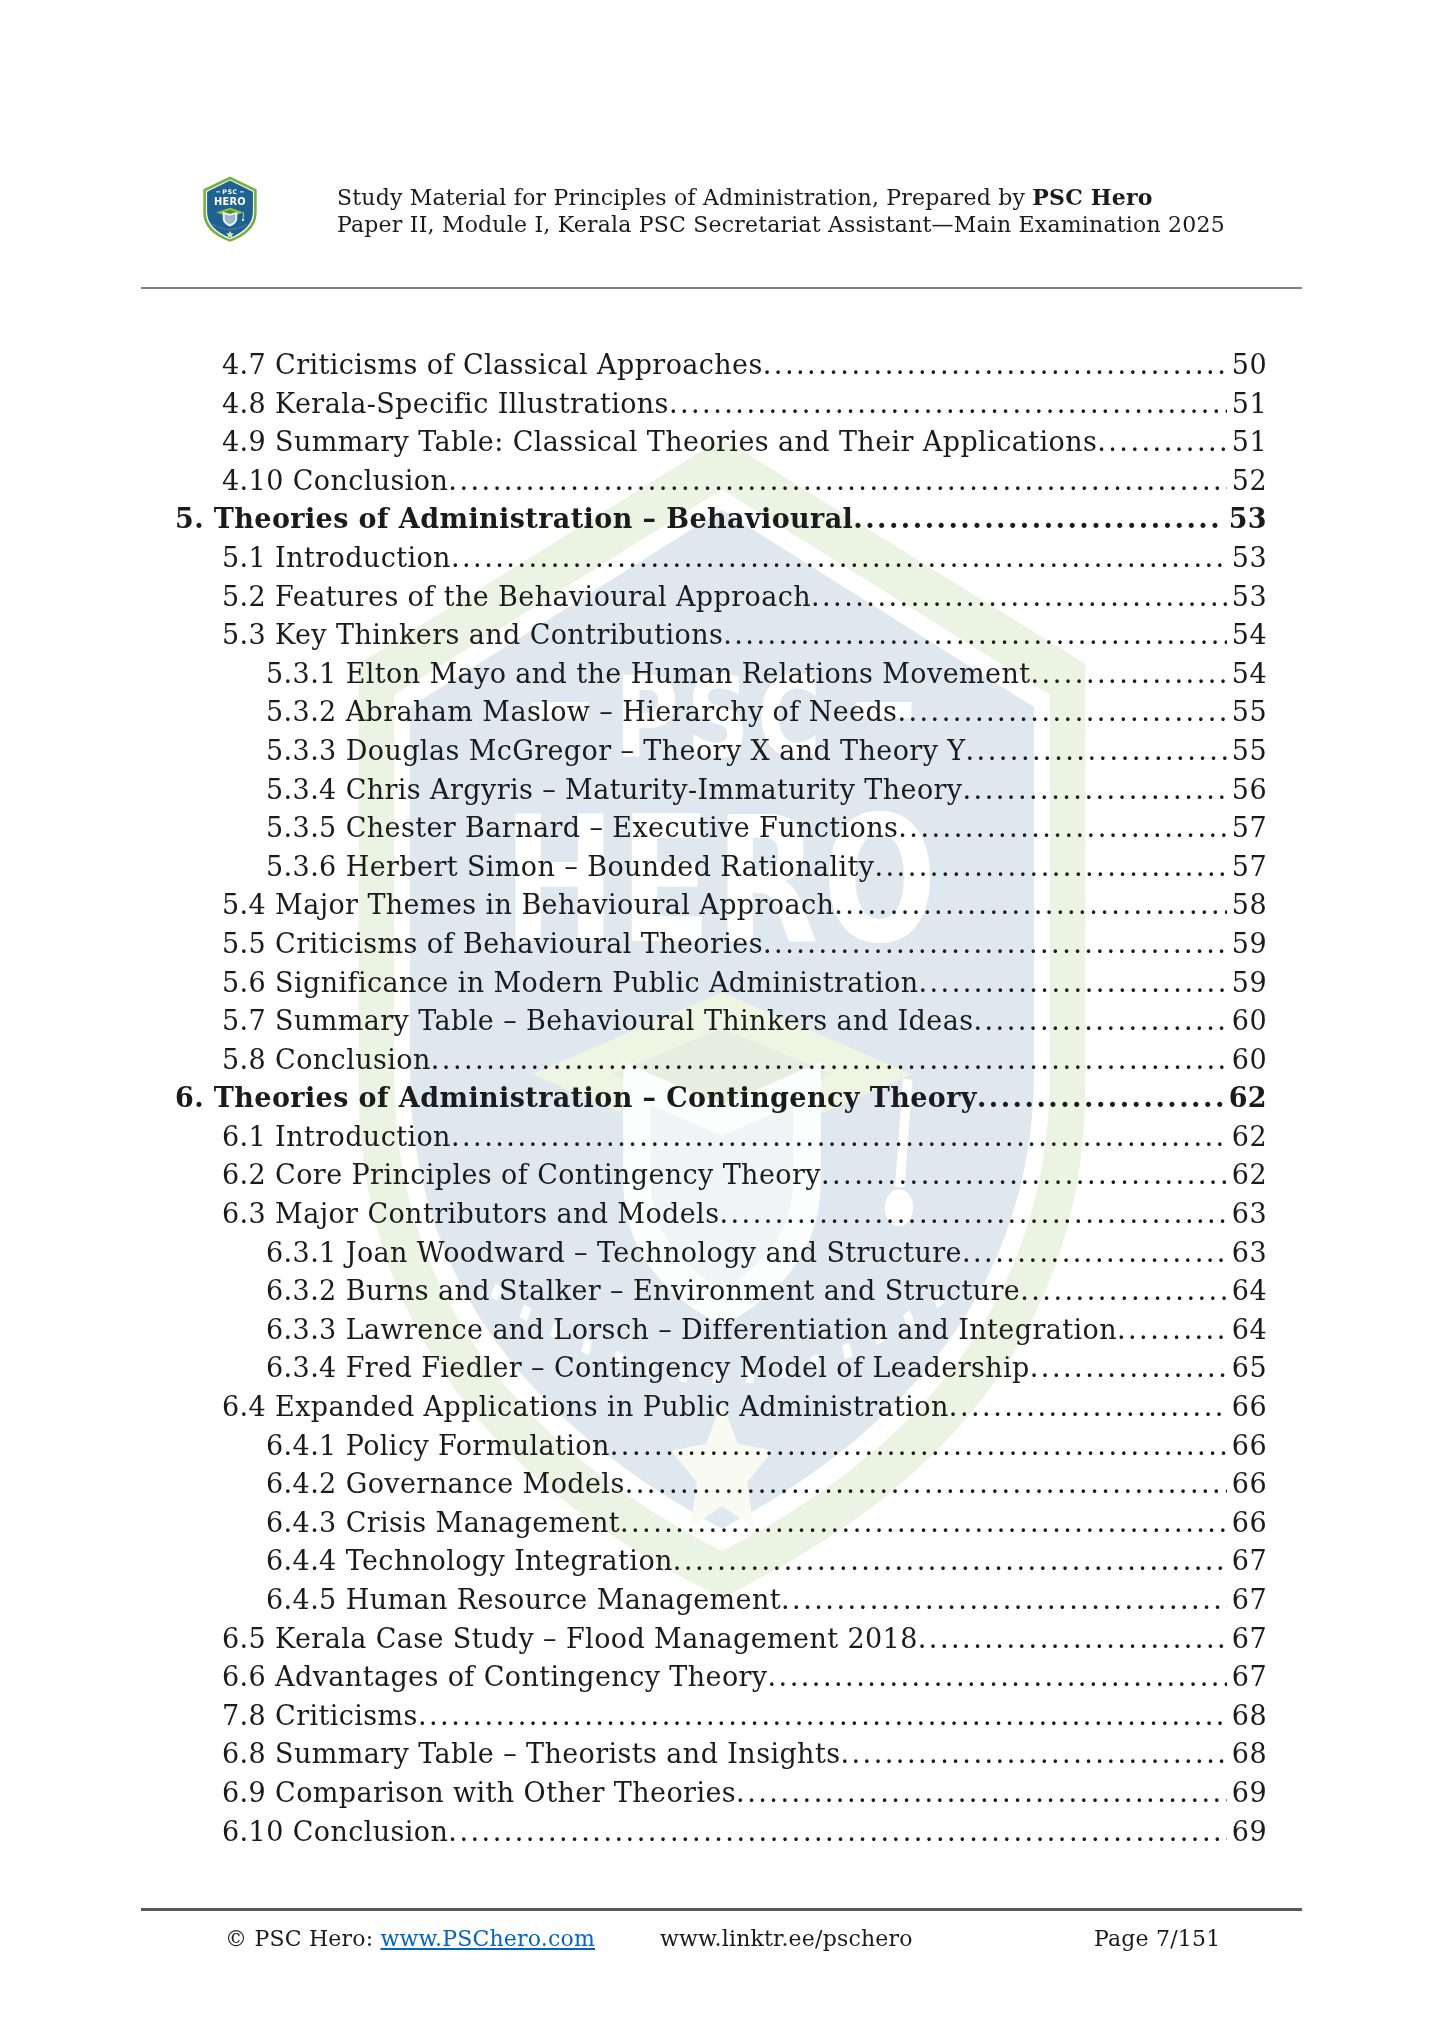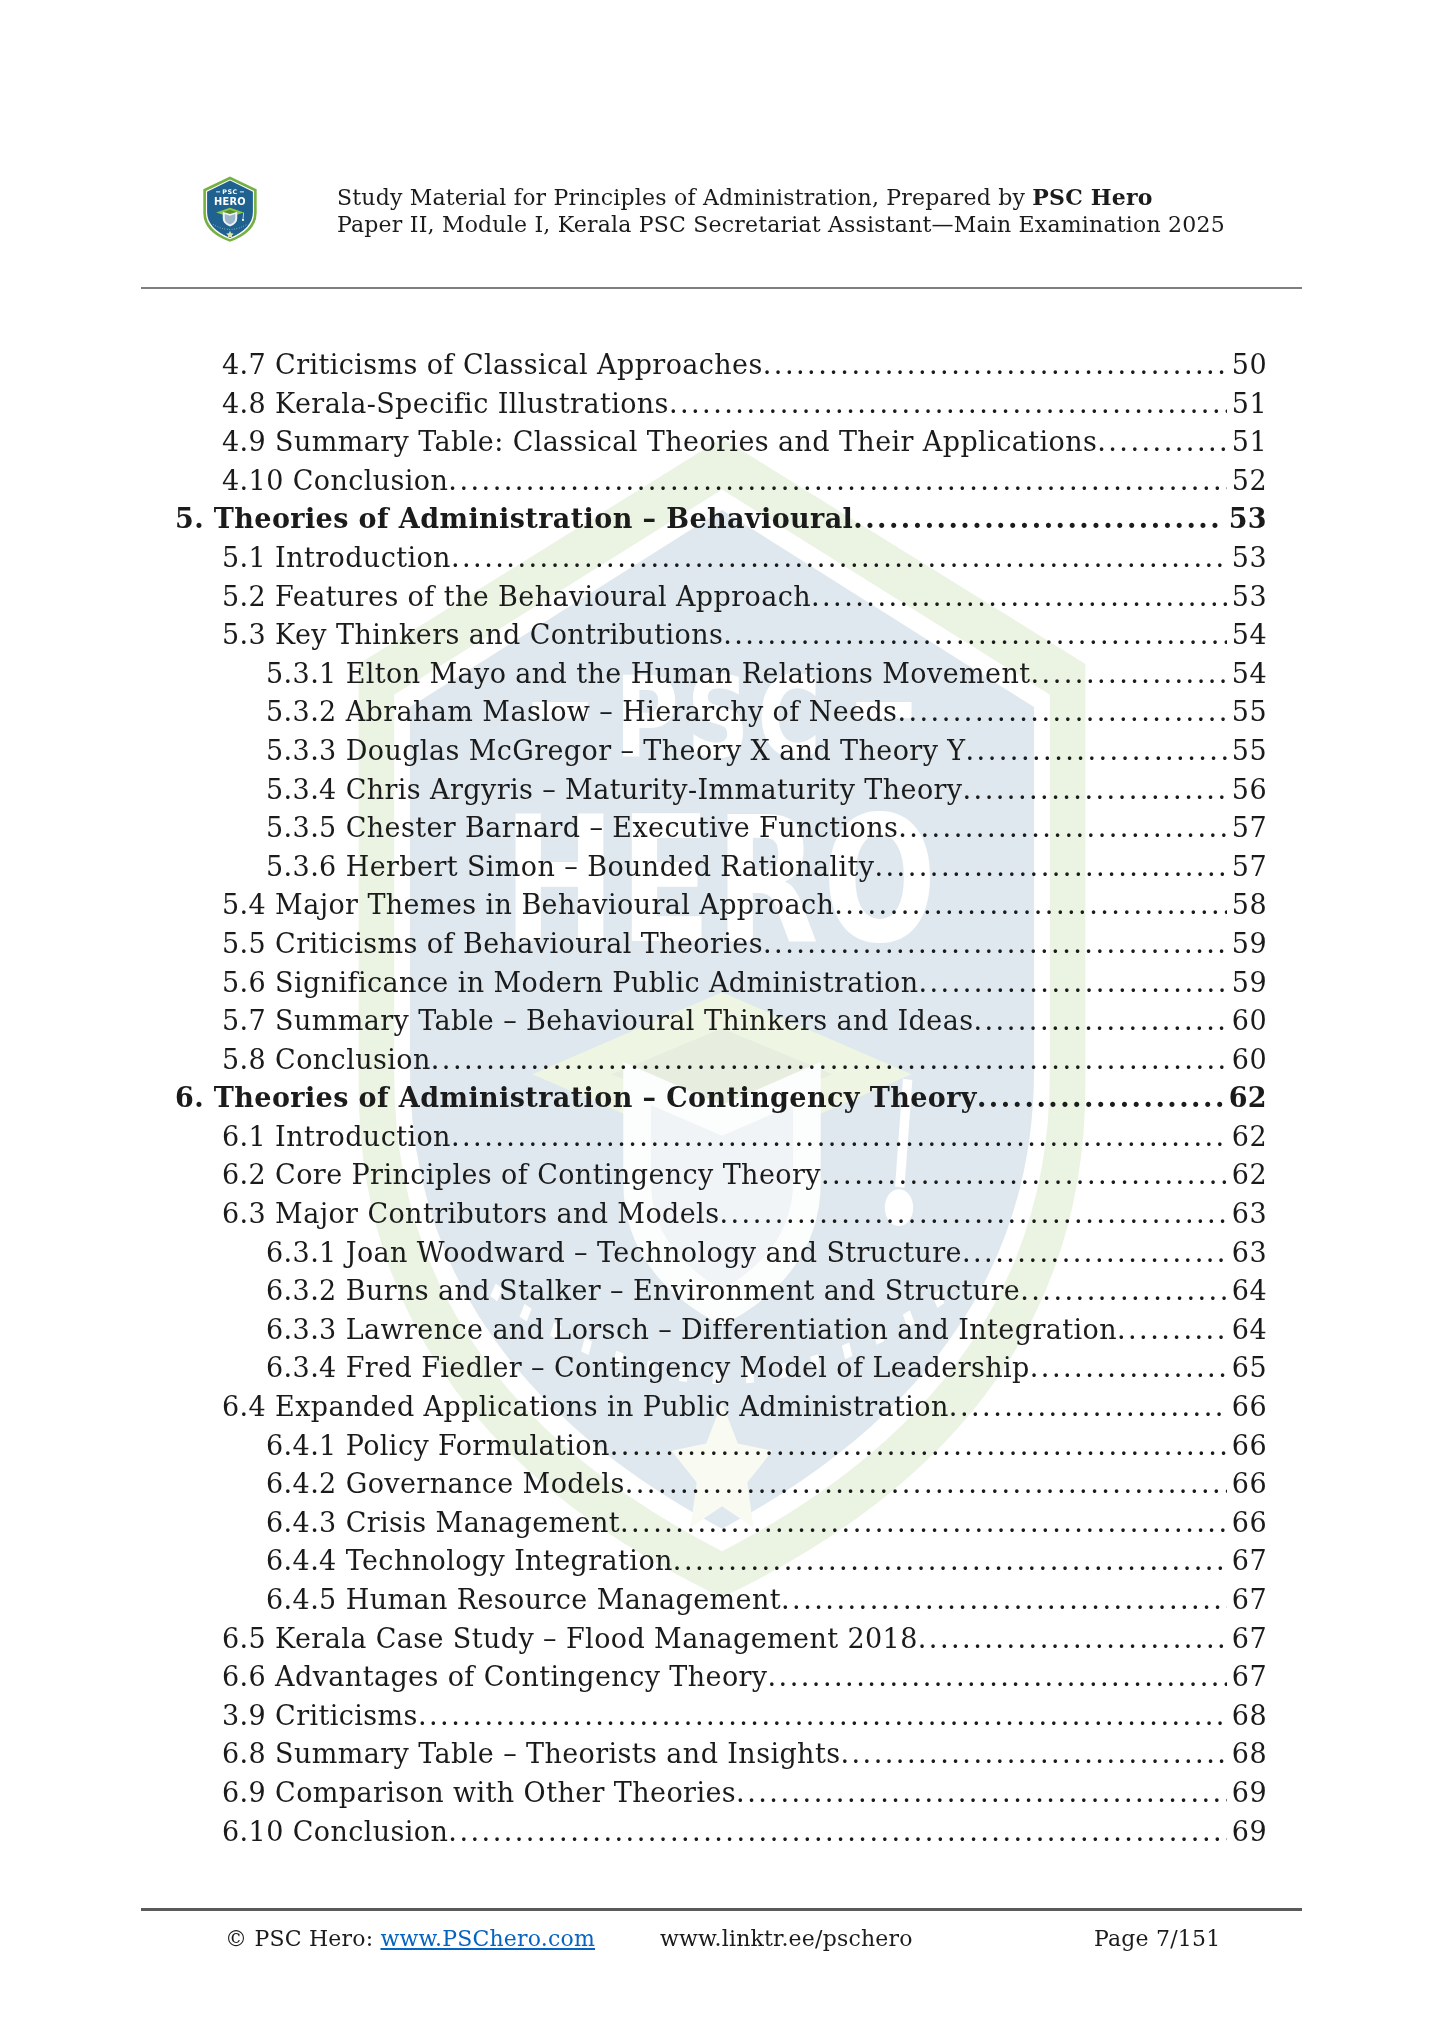--- a/index.html
+++ b/index.html
@@ -253,21 +253,21 @@
         <span class="toc-label">6.5 Kerala Case Study – Flood Management 2018</span>
         <span class="leader"></span>
         <span class="toc-page">67</span>
       </div>
       <div class="toc-entry lvl2">
         <span class="toc-label">6.6 Advantages of Contingency Theory</span>
         <span class="leader"></span>
         <span class="toc-page">67</span>
       </div>
       <div class="toc-entry lvl2">
-        <span class="toc-label">3.9 Criticisms</span>
+        <span class="toc-label">7.8 Criticisms</span>
         <span class="leader"></span>
         <span class="toc-page">68</span>
       </div>
       <div class="toc-entry lvl2">
         <span class="toc-label">6.8 Summary Table – Theorists and Insights</span>
         <span class="leader"></span>
         <span class="toc-page">68</span>
       </div>
       <div class="toc-entry lvl2">
         <span class="toc-label">6.9 Comparison with Other Theories</span>

